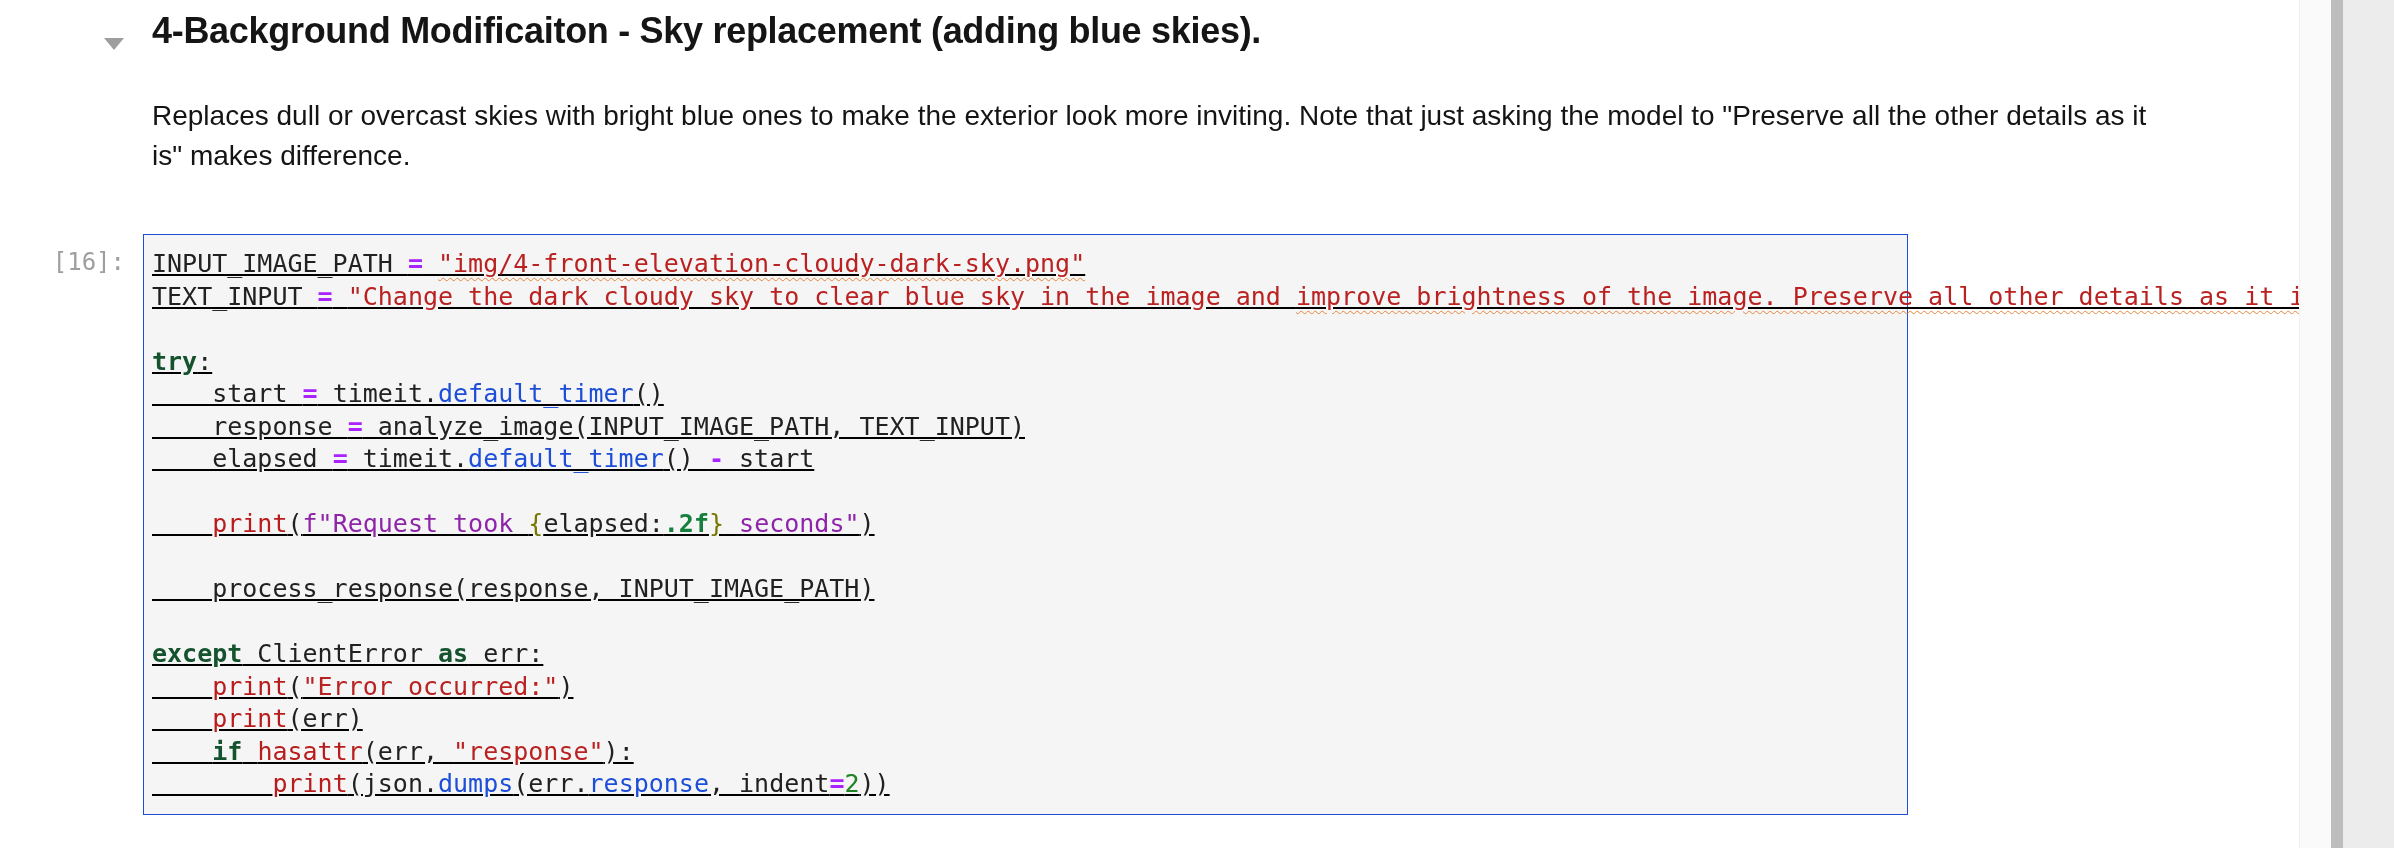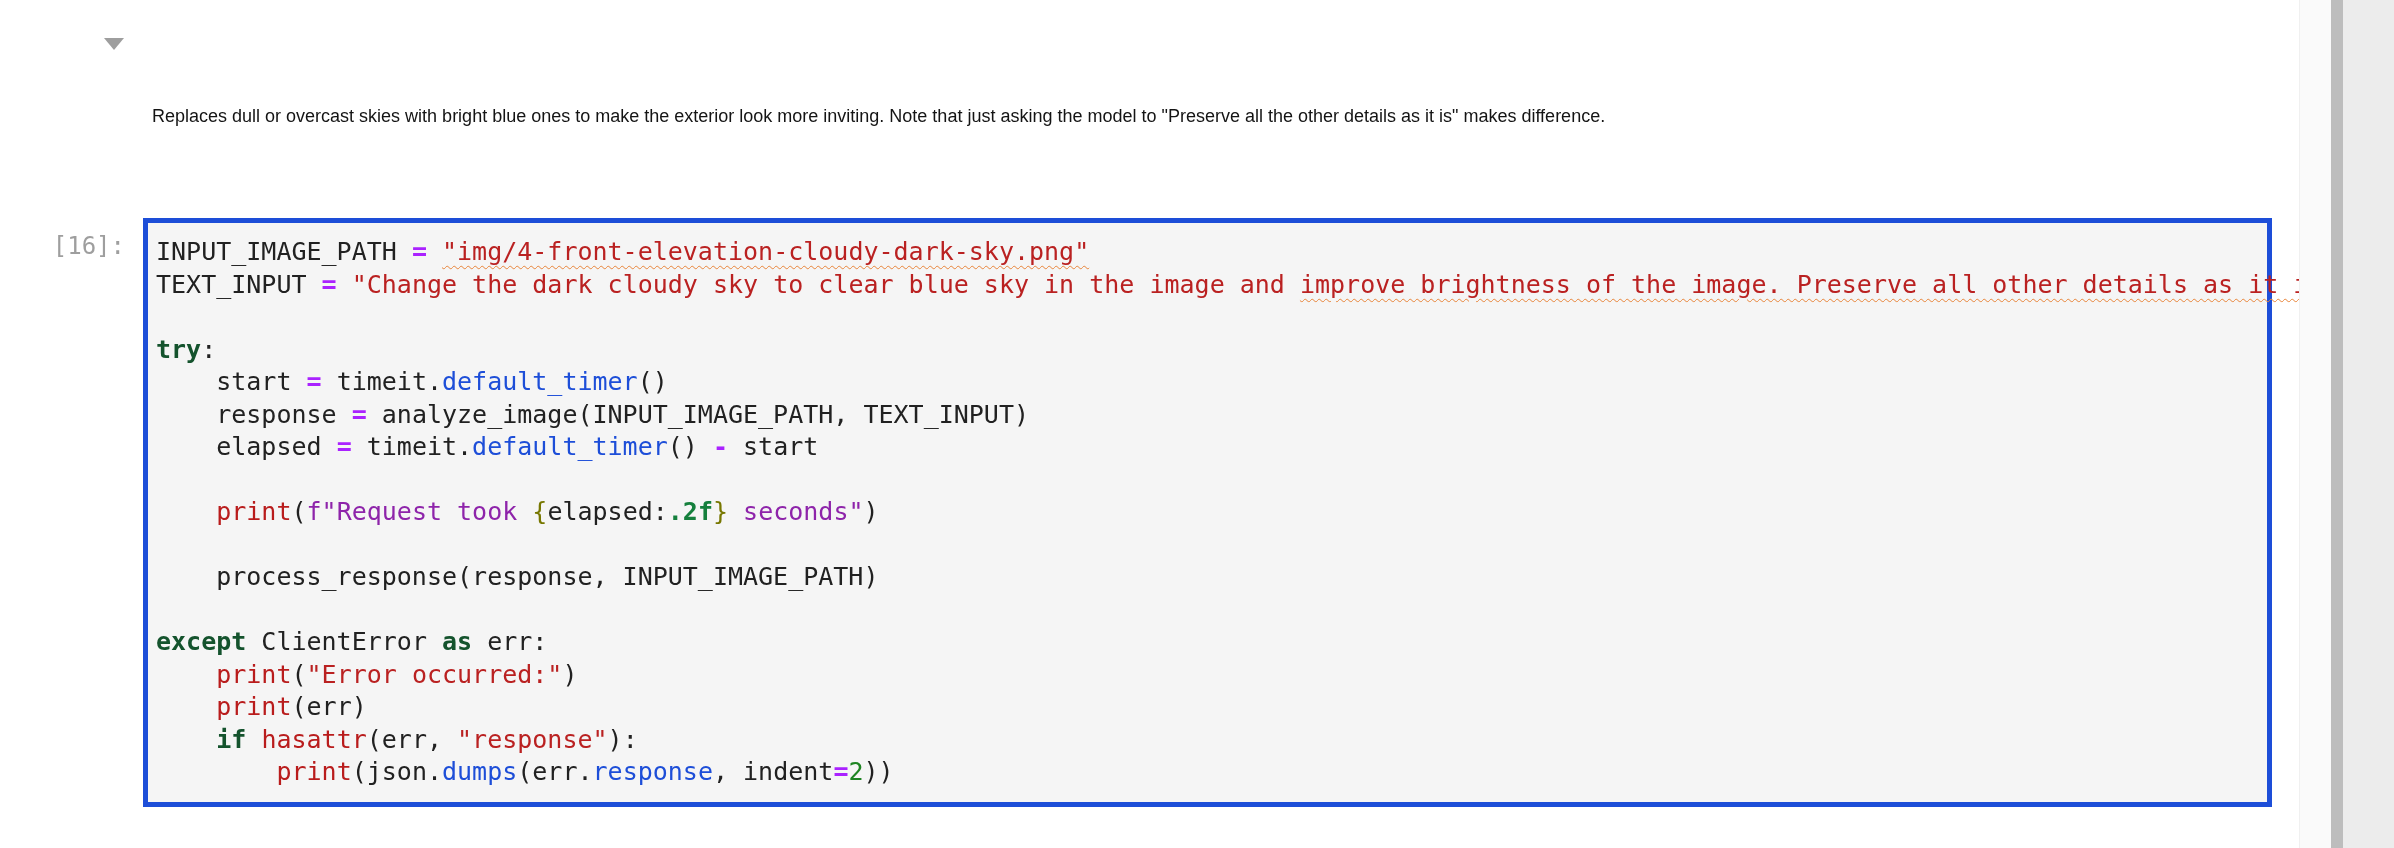--- a/index.html
+++ b/index.html
@@ -27,37 +27,38 @@
   .md-heading {
     position: absolute; left: 152px; top: 10px;
     margin: 0;
     font-size: 36px; font-weight: 700; letter-spacing: -0.3px;
     color: #151515; white-space: nowrap;
   }
   .md-para {
     position: absolute; left: 152px; top: 96px;
     margin: 0;
     width: 2010px;
-    font-size: 18px; line-height: 40px;
+    font-size: 28px; line-height: 40px;
     color: #141414;
   }
 
   
-  .cell-row { position: relative; margin-left: 143px; width: 2129px; }
+  .cell-row { position: relative; margin-left: 143px; width: 1765px; margin-top: 16px; }
   .prompt {
     position: absolute; left: -143px; top: 14px;
     width: 125px; text-align: right;
     font-family: "DejaVu Sans Mono", monospace;
     font-size: 24px; color: #9e9e9e; white-space: pre;
   }
   .editor {
     background: #f5f5f5;
-    border: 5px solid #1d4ed8;
+    border: 1px solid #1d4ed8;
     padding: 13px 8px 13px 8px;
     cursor: text;
+    text-decoration: underline;
   }
   pre.code {
     margin: 0;
     font-family: "DejaVu Sans Mono", monospace;
     font-size: 25px; line-height: 32.5px;
     color: #212121;
     white-space: pre;
   }
   .code-line { height: 32.5px; }
   .tok-plain { color: #212121; }
@@ -106,20 +107,21 @@
 </style>
 </head>
 <body>
 
 <div class="notebook">
 
   <div class="md-cell">
     <div class="collapser">
       <span class="caret"></span>
     </div>
+    <h2 class="md-heading">4-Background Modificaiton - Sky replacement (adding blue skies).</h2>
     <p class="md-para">Replaces dull or overcast skies with bright blue ones to make the exterior look more inviting. Note that just asking the model to "Preserve all the other details as it is" makes difference.</p>
   </div>
 
   <div class="cell-row">
     <div class="prompt">[16]:</div>
     <div class="editor">
       <pre class="code" id="code"><div class="code-line"><span class="tok-plain">INPUT_IMAGE_PATH </span><span class="tok-op">=</span><span class="tok-plain"> </span><span class="tok-str wavy">"img/4-front-elevation-cloudy-dark-sky.png"</span></div><div class="code-line"><span class="tok-plain">TEXT_INPUT </span><span class="tok-op">=</span><span class="tok-plain"> </span><span class="tok-str">"Change the dark cloudy sky to clear blue sky in the image and </span><span class="tok-str wavy">improve brightness of the image. Preserve all other details as it is"</span></div><div class="code-line"></div><div class="code-line"><span class="tok-kw">try</span><span class="tok-plain">:</span></div><div class="code-line"><span class="tok-plain">    start </span><span class="tok-op">=</span><span class="tok-plain"> timeit.</span><span class="tok-prop">default_timer</span><span class="tok-plain">()</span></div><div class="code-line"><span class="tok-plain">    response </span><span class="tok-op">=</span><span class="tok-plain"> analyze_image(INPUT_IMAGE_PATH, TEXT_INPUT)</span></div><div class="code-line"><span class="tok-plain">    elapsed </span><span class="tok-op">=</span><span class="tok-plain"> timeit.</span><span class="tok-prop">default_timer</span><span class="tok-plain">() </span><span class="tok-op">-</span><span class="tok-plain"> start</span></div><div class="code-line"></div><div class="code-line"><span class="tok-plain">    </span><span class="tok-bi">print</span><span class="tok-plain">(</span><span class="tok-fstr">f"Request took </span><span class="tok-brace">{</span><span class="tok-plain">elapsed:</span><span class="tok-fmt">.2f</span><span class="tok-brace">}</span><span class="tok-fstr"> seconds"</span><span class="tok-plain">)</span></div><div class="code-line"></div><div class="code-line"><span class="tok-plain">    process_response(response, INPUT_IMAGE_PATH)</span></div><div class="code-line"></div><div class="code-line"><span class="tok-kw">except</span><span class="tok-plain"> ClientError </span><span class="tok-kw">as</span><span class="tok-plain"> err:</span></div><div class="code-line"><span class="tok-plain">    </span><span class="tok-bi">print</span><span class="tok-plain">(</span><span class="tok-str">"Error occurred:"</span><span class="tok-plain">)</span></div><div class="code-line"><span class="tok-plain">    </span><span class="tok-bi">print</span><span class="tok-plain">(err)</span></div><div class="code-line"><span class="tok-plain">    </span><span class="tok-kw">if</span><span class="tok-plain"> </span><span class="tok-bi">hasattr</span><span class="tok-plain">(err, </span><span class="tok-str">"response"</span><span class="tok-plain">):</span></div><div class="code-line"><span class="tok-plain">        </span><span class="tok-bi">print</span><span class="tok-plain">(json.</span><span class="tok-prop">dumps</span><span class="tok-plain">(err.</span><span class="tok-prop">response</span><span class="tok-plain">, indent</span><span class="tok-op">=</span><span class="tok-num">2</span><span class="tok-plain">))</span></div></pre>
     </div>
   </div>
 

